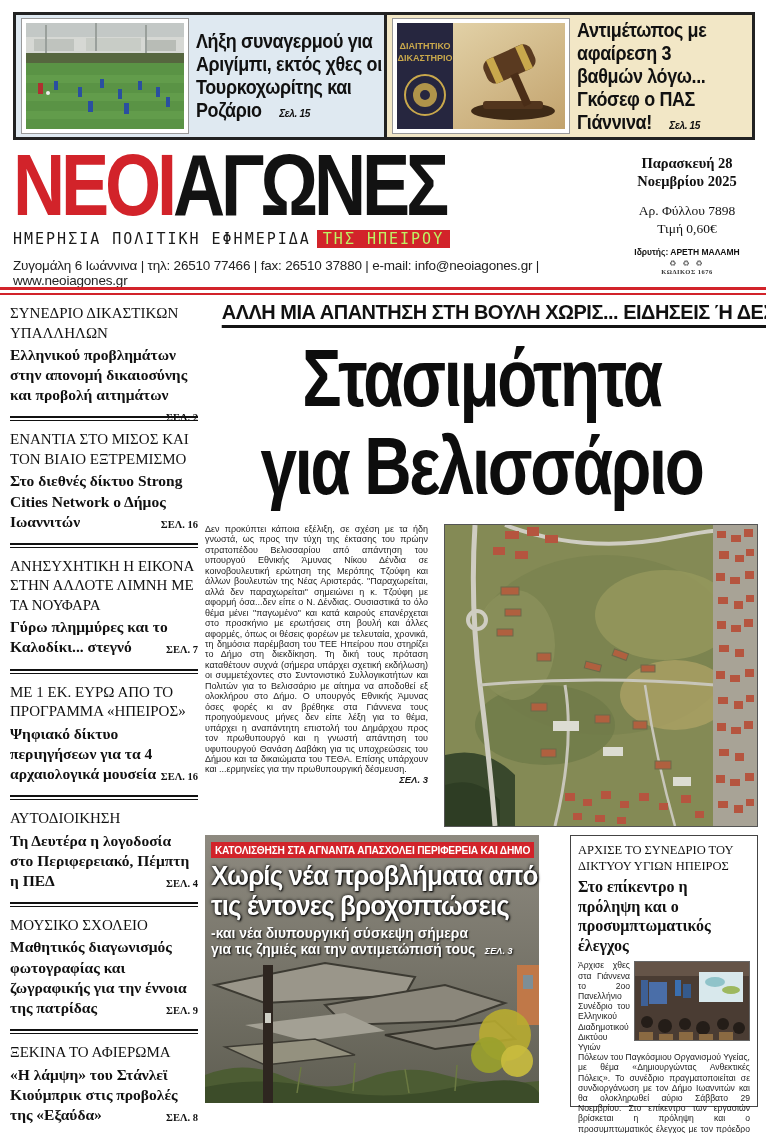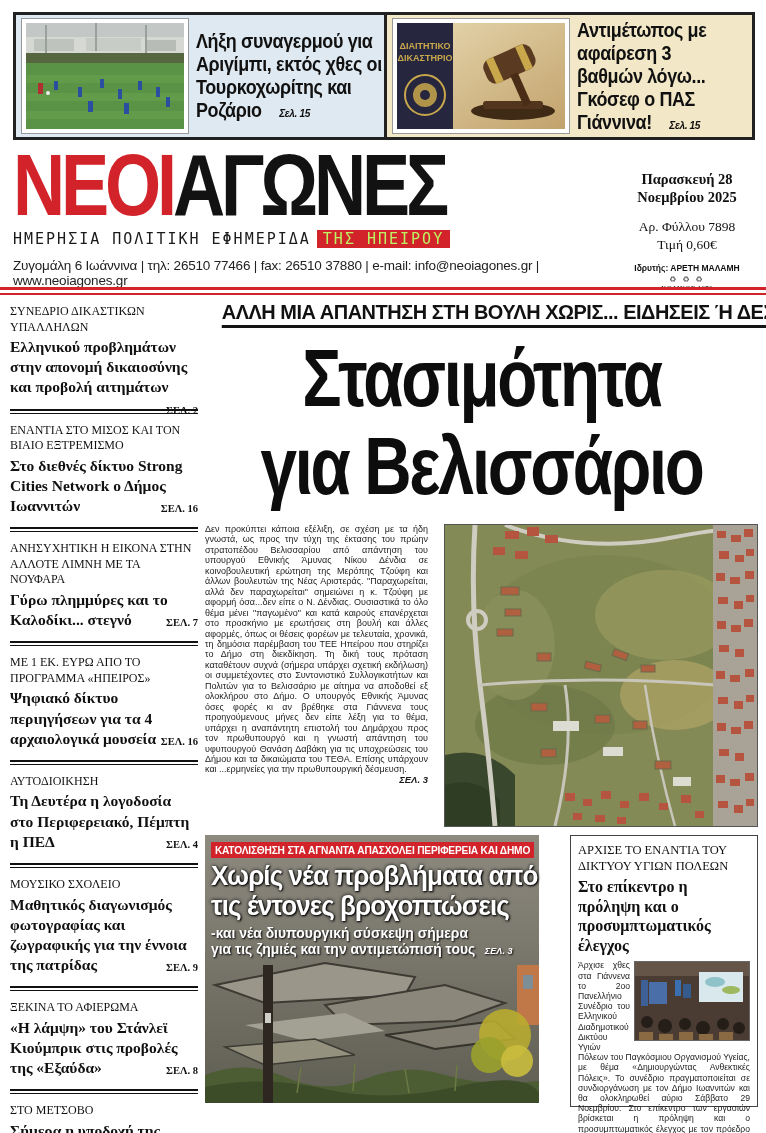--- a/index.html
+++ b/index.html
@@ -14,35 +14,35 @@
   .banner-title{ font-weight:bold; font-size:19.5px; line-height:1.18; letter-spacing:-0.4px; transform:scaleX(.92); transform-origin:left center; width:108%;}
   .banner-pref{ font-size:11px; font-style:italic; font-weight:bold; margin-left:14px;}
 
   
   .masthead{ position:absolute; left:13px; top:146px; width:740px; height:108px;}
   .logo-line{ white-space:nowrap; font-weight:800; font-size:88px; line-height:78px; letter-spacing:-5px; transform:scaleX(.82); transform-origin:left top; height:80px;}
   .logo-red{ color:#d2232a;}
   .logo-black{ color:#121212;}
   .tagline{ margin-top:4px; font-family:"DejaVu Sans Mono", monospace; font-size:15px; letter-spacing:2px; color:#1a1a1a; white-space:nowrap;}
   .tagline-hl{ background:#d2232a; color:#bef264; padding:0 6px; margin-left:6px;}
-  .mast-info{ position:absolute; right:0; top:8px; width:132px; text-align:center; font-family:"Liberation Serif", serif;margin-top:16px;}
+  .mast-info{ position:absolute; right:0; top:8px; width:132px; text-align:center; font-family:"Liberation Serif", serif;}
   .mast-date{ font-weight:bold; font-size:14.5px; line-height:1.25;}
   .mast-issue{ margin-top:12px; font-size:13.5px; line-height:1.3;}
   .mast-founder{ margin-top:10px; font-size:8.5px; font-weight:bold; font-family:"Liberation Sans", sans-serif;}
   .mast-icons{ margin-top:2px; font-size:8px; color:#555; letter-spacing:2px;}
   .mast-code{ font-size:6.5px; font-weight:bold; color:#333; letter-spacing:.5px;}
 
   
   .contact{ position:absolute; left:13px; top:258px; width:620px; font-size:13.5px; font-weight:500; color:#222; letter-spacing:-0.2px;}
   .red-rule{ position:absolute; left:0; top:287px; width:766px; height:8px; border-top:3px solid #d2232a; border-bottom:2px solid #d2232a;}
 
   
   .sidebar{ position:absolute; left:10px; top:302px; width:188px;}
   .sb-item{ padding:2px 0 6px 0;}
-  .sb-kicker{ font-family:"Liberation Serif", serif; font-size:12px; line-height:1.3; color:#111;}
+  .sb-kicker{ font-family:"Liberation Serif", serif; font-size:15px; line-height:1.3; color:#111;}
   .sb-title{ font-family:"Liberation Serif", serif; font-weight:bold; font-size:15.5px; line-height:1.3; margin-top:2px;}
   .sb-pref{ float:right; font-family:"Liberation Serif", serif; font-weight:bold; font-size:10.5px; margin-top:6px;}
   .sb-div{ height:5px; border-top:2px solid #111; border-bottom:1px solid #111; margin:5px 0 7px 0;}
 
   
   .main{ position:absolute; left:205px; top:300px; width:553px;}
   .kicker{ text-align:center; }
   .kicker span{ display:inline-block; font-weight:800; font-size:21px; letter-spacing:-0.5px; transform:scaleX(.95); border-bottom:3px solid #141414; padding-bottom:1px; white-space:nowrap;}
   .headline{ text-align:center; margin-top:6px; font-weight:800; color:#0d0d0d;}
   .headline .hl-line{ font-size:82px; line-height:88px; letter-spacing:-3px; transform:scaleX(.8); transform-origin:center; white-space:nowrap;}
@@ -377,21 +377,21 @@
             <div>τις έντονες βροχοπτώσεις</div>
           </div>
           <div class="pa-sub">
             <div>-και νέα διυπουργική σύσκεψη σήμερα</div>
             <div><span>για τις ζημιές και την αντιμετώπισή τους</span><span class="pa-pref">ΣΕΛ. 3</span></div>
           </div>
         </div>
       </div>
 
       <div class="box-article">
-        <div class="ba-kicker">ΑΡΧΙΣΕ ΤΟ ΕΝΑΝΤΙΑ ΤΟΥ ΔΙΚΤΥΟΥ ΥΓΙΩΝ ΠΟΛΕΩΝ</div>
+        <div class="ba-kicker">ΑΡΧΙΣΕ ΤΟ ΣΥΝΕΔΡΙΟ ΤΟΥ ΔΙΚΤΥΟΥ ΥΓΙΩΝ ΗΠΕΙΡΟΣ</div>
         <div class="ba-title">Στο επίκεντρο η πρόληψη και ο προσυμπτωματικός έλεγχος</div>
         <div class="ba-body">
           <span class="ba-photo">
             <svg width="114" height="78" viewBox="0 0 114 78">
               <rect width="114" height="78" fill="#4a3c33"></rect>
               <rect x="0" y="0" width="114" height="14" fill="#655448"></rect>
               <rect x="64" y="10" width="44" height="30" fill="#d8e8ec"></rect>
               <ellipse cx="80" cy="20" rx="10" ry="5" fill="#8fc3c9"></ellipse>
                 <ellipse cx="96" cy="28" rx="9" ry="4" fill="#9db85f"></ellipse>
               <rect x="14" y="20" width="18" height="22" fill="#4a6ea8"></rect>

